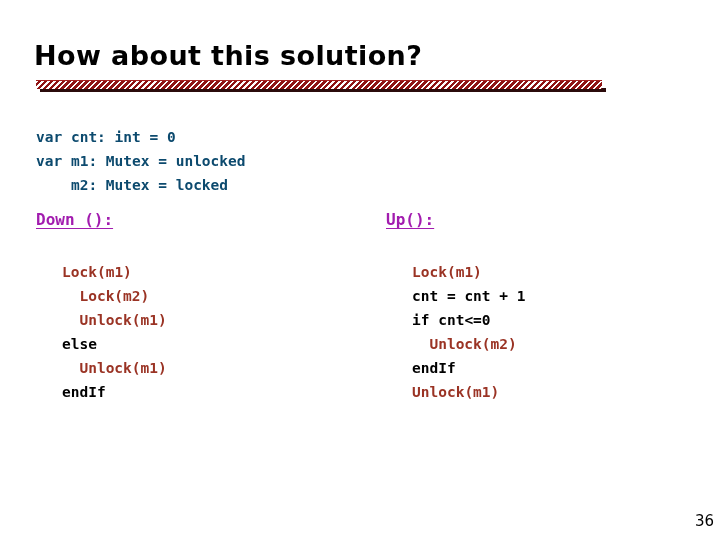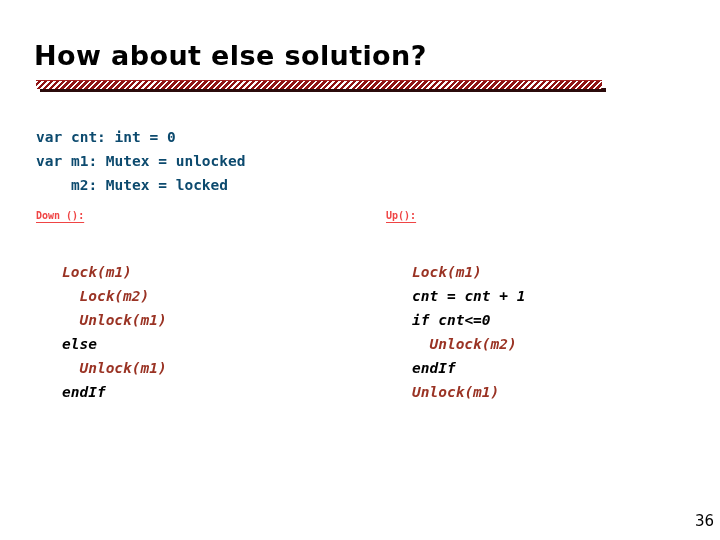--- a/index.html
+++ b/index.html
@@ -76,38 +76,37 @@
     color: #0c4a6e;
     white-space: pre;
   }
 
   #decl-left  { left: 36px;  top: 110px; }
   #decl-right { left: 336px; top: 110px; }
 
   .section-head {
     position: absolute;
     font-family: "DejaVu Sans Mono", "Liberation Mono", monospace;
-    font-size: 10px;
+    font-size: 16px;
     font-weight: bold;
-    color: #ef4444;
+    color: #a21caf;
     text-decoration: underline;
     text-underline-offset: 3px;
     white-space: pre;
   }
   #head-down { left: 36px;  top: 210px; }
   #head-up   { left: 386px; top: 210px; }
 
   .body-block {
     position: absolute;
     font-family: "DejaVu Sans Mono", "Liberation Mono", monospace;
     font-size: 14.5px;
     line-height: 24px;
     font-weight: bold;
     white-space: pre;
-    font-style: italic;
   }
   #body-down { left: 62px;  top: 260px; }
   #body-up   { left: 412px; top: 260px; }
 
   .ln { display: block; height: 24px; }
   .kw   { color: #000000; }
   .call { color: #9a3324; }
   .ind1 { padding-left: 2.0ch; }
 
   
@@ -118,21 +117,21 @@
     font-family: "DejaVu Sans", sans-serif;
     font-size: 15px;
     color: #000000;
   }
 </style>
 </head>
 <body>
 
 <div id="slide">
 
-  <div class="title">How about else solution?</div>
+  <div class="title">How about this solution?</div>
 
   <div class="rule-wrap">
     <div class="rule-shadow"></div>
     <div class="rule-bar"></div>
   </div>
 
   <pre class="code" id="decl-left">var cnt: int = 0
 var m1: Mutex = unlocked
     m2: Mutex = locked</pre>
 

